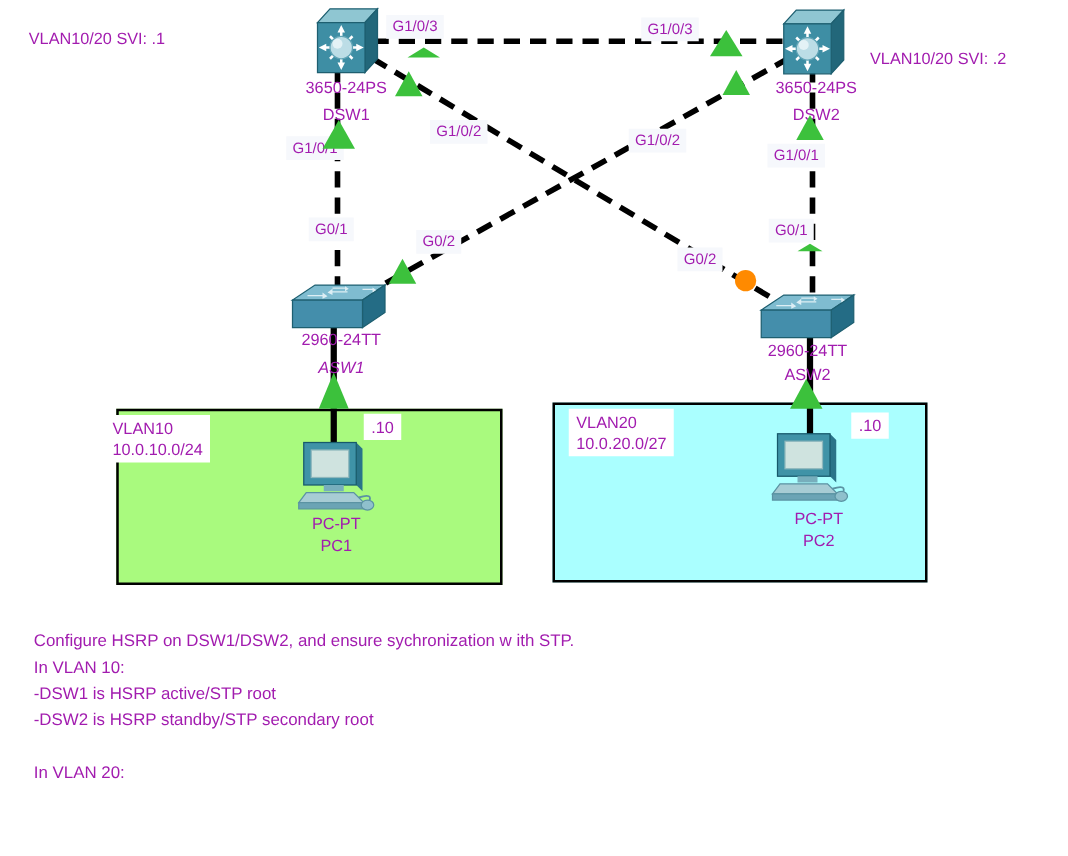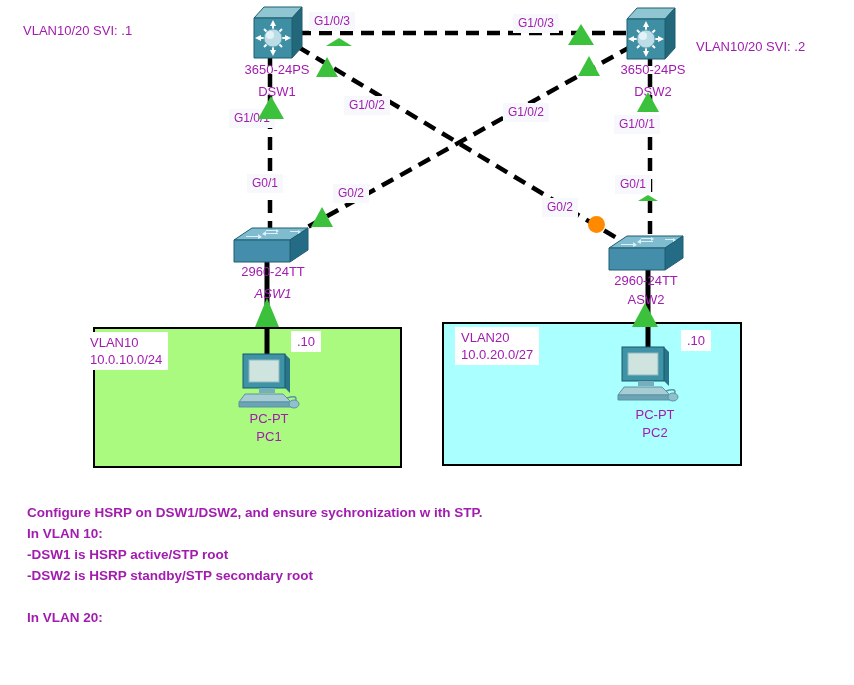--- a/index.html
+++ b/index.html
@@ -15,21 +15,21 @@
   .plabel{position:absolute;background:#f6f8fc;padding:2px 5px;font-size:12px;
           line-height:15px;white-space:nowrap;z-index:4;}
   .dlabel{position:absolute;width:120px;text-align:center;font-size:13px;
           line-height:16px;white-space:nowrap;z-index:4;}
   .tri{position:absolute;width:0;height:0;z-index:5;
        border-left:11px solid transparent;border-right:11px solid transparent;
        border-bottom:20px solid #3cc13c;}
   .dot{position:absolute;width:17px;height:17px;border-radius:50%;
        background:#ff8a00;z-index:5;}
   .note{position:absolute;left:27px;top:502px;width:560px;z-index:4;
-        font-size:13.5px;line-height:21px;font-weight:bold;}
+        font-size:13.5px;line-height:21px;}
   .note div{min-height:21px;white-space:nowrap;}
 </style>
 </head>
 <body>
 
 <div class="canvas">
 
   <div class="zone" id="zone-vlan10"></div>
   <div class="zone" id="zone-vlan20"></div>
 

